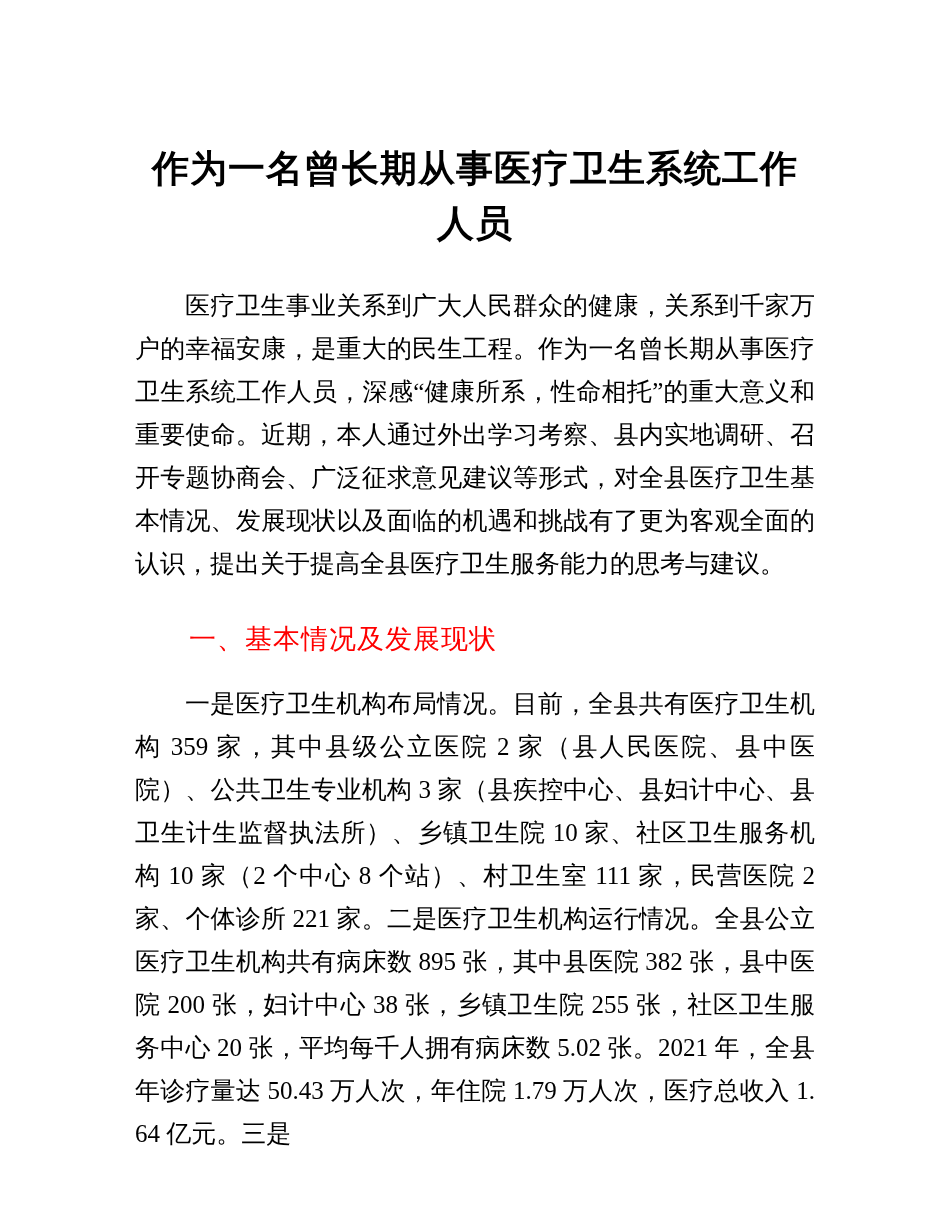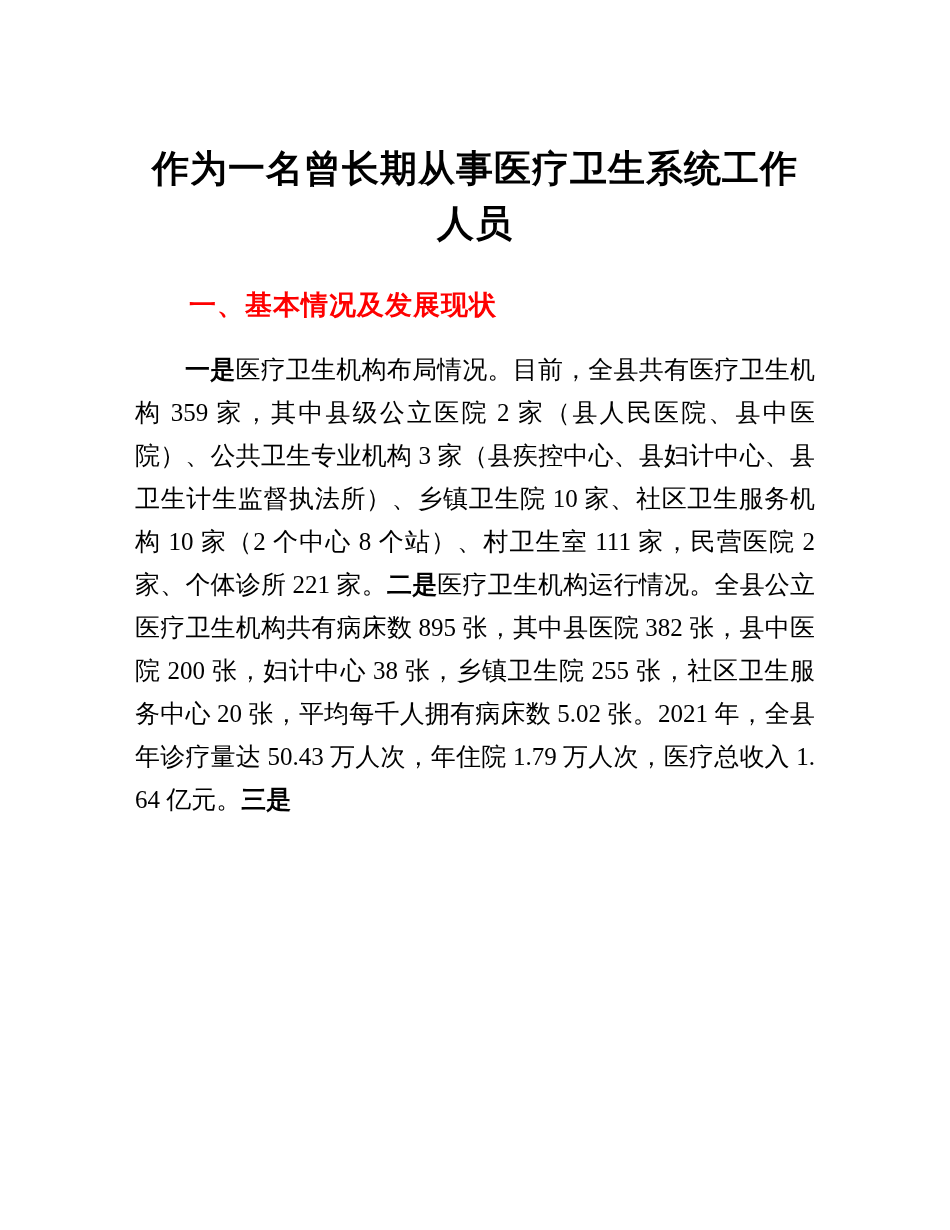--- a/index.html
+++ b/index.html
@@ -34,39 +34,40 @@
     line-height: 43px;
     text-align: justify;
     text-justify: inter-ideograph;
     text-indent: 2em;
     color: #000000;
     word-break: break-all;
   }
   .section-heading {
     margin: 33px 0 21px 0;
     font-family: "Liberation Sans", sans-serif;
-    font-weight: 700;
+    font-weight: 400;
     font-size: 27px;
     line-height: 43px;
     text-indent: 2em;
     color: #fe0000;
     letter-spacing: 1px;
   }
   .bold-run {
     font-family: "Liberation Sans", sans-serif;
-    font-weight: 700;
+    font-weight: 400;
   }
 </style>
 </head>
 <body>
 
 <div class="page">
 
   <h1 class="doc-title">作为一名曾长期从事医疗卫生系统工作人员</h1>
 
+  <p class="body-par">医疗卫生事业关系到广大人民群众的健康，关系到千家万户的幸福安康，是重大的民生工程。作为一名曾长期从事医疗卫生系统工作人员，深感“健康所系，性命相托”的重大意义和重要使命。近期，本人通过外出学习考察、县内实地调研、召开专题协商会、广泛征求意见建议等形式，对全县医疗卫生基本情况、发展现状以及面临的机遇和挑战有了更为客观全面的认识，提出关于提高全县医疗卫生服务能力的思考与建议。</p>
 
   <h2 class="section-heading">一、基本情况及发展现状</h2>
 
   <p class="body-par">
     <span class="bold-run">一是</span><span>医疗卫生机构布局情况。目前，全县共有医疗卫生机构 359 家，其中县级公立医院 2 家（县人民医院、县中医院）、公共卫生专业机构 3 家（县疾控中心、县妇计中心、县卫生计生监督执法所）、乡镇卫生院 10 家、社区卫生服务机构 10 家（2 个中心 8 个站）、村卫生室 111 家，民营医院 2 家、个体诊所 221 家。</span><span class="bold-run">二是</span><span>医疗卫生机构运行情况。全县公立医疗卫生机构共有病床数 895 张，其中县医院 382 张，县中医院 200 张，妇计中心 38 张，乡镇卫生院 255 张，社区卫生服务中心 20 张，平均每千人拥有病床数 5.02 张。2021 年，全县年诊疗量达 50.43 万人次，年住院 1.79 万人次，医疗总收入 1.64 亿元。</span><span class="bold-run">三是</span>
   </p>
 
 </div>
 
 </body></html>

